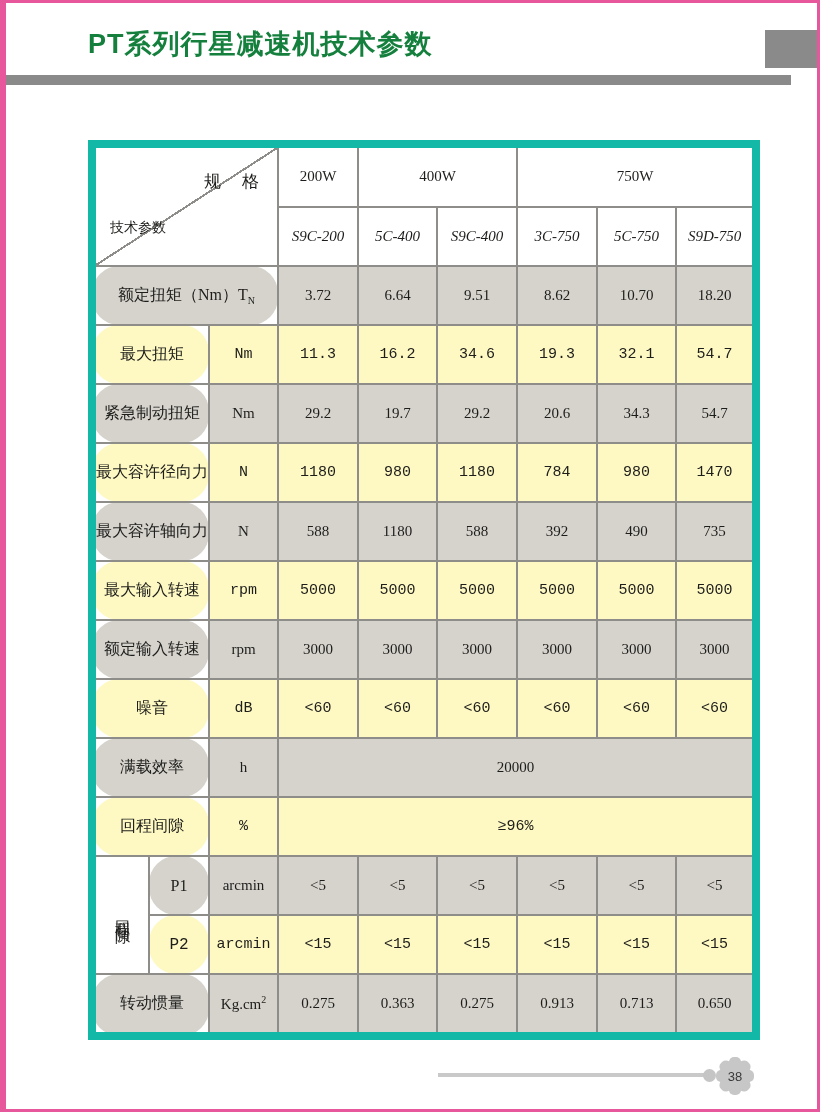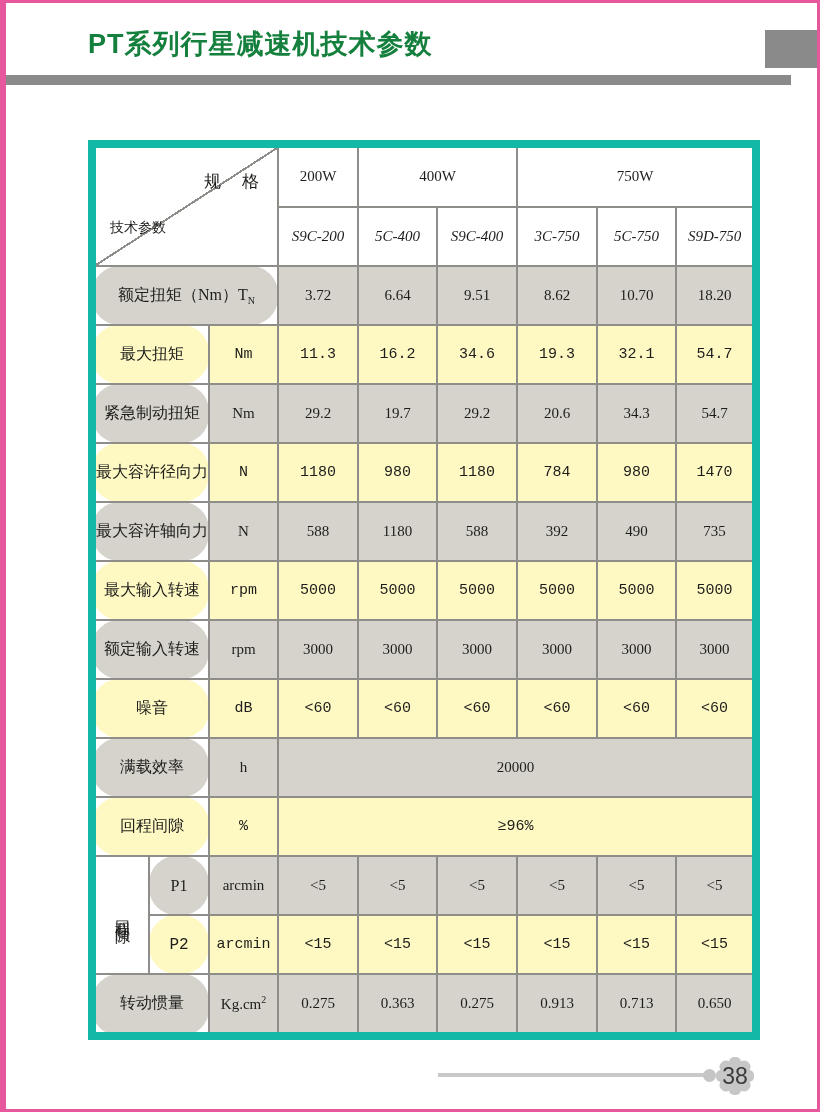--- a/index.html
+++ b/index.html
@@ -59,21 +59,21 @@
   sub.tn{font-size:10px;}
   sup.u2{font-size:10px;}
   
   .footer-line{position:absolute;left:438px;top:1073px;width:272px;height:4px;background:#c9c9c9;}
   .footer-dot{position:absolute;left:703px;top:1069px;width:13px;height:13px;border-radius:50%;background:#c5c5c5;}
   .gear-wrap{position:absolute;left:712px;top:1053px;width:46px;height:46px;}
   .gear-num{
     position:absolute;left:0;top:0;width:46px;height:46px;
     display:flex;align-items:center;justify-content:center;
     font-family:"Liberation Sans","DejaVu Sans",sans-serif;
-    font-size:23px;color:#3a3a3a;
+    font-size:13px;color:#3a3a3a;
   }
 </style>
 </head>
 <body>
 
 <div class="frame"></div>
 
 <div class="page-title">PT系列行星减速机技术参数</div>
 <div class="title-bar"></div>
 <div class="corner-block"></div>

